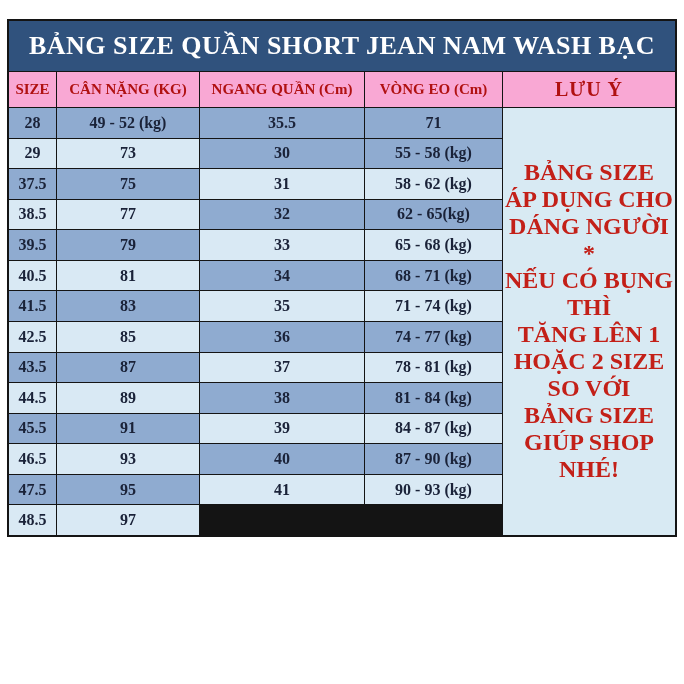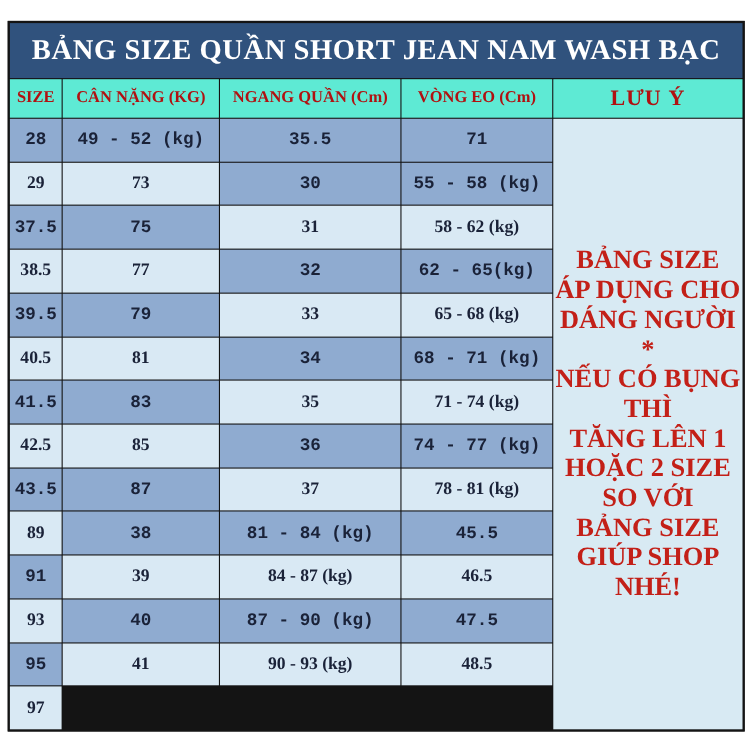--- a/index.html
+++ b/index.html
@@ -6,21 +6,21 @@
   body {
     width: 684px; height: 684px;
     background: #ffffff;
     font-family: "Liberation Serif", serif;
     position: relative;
     overflow: hidden;
   }
   .size-table {
     position: absolute;
     left: 7px; top: 19px;
-    width: 670px; height: 646px;
+    width: 670px; height: 518px;
     box-sizing: border-box;
     border: 2px solid #141414;
     background: #141414; 
     display: flex;
     flex-direction: column;
   }
   .title-bar {
     height: 50px;
     flex: 0 0 50px;
     margin-bottom: 1px;
@@ -41,32 +41,32 @@
     grid-template-rows: 35px repeat(14, 1fr);
     gap: 1px;
   }
   .grid > div {
     display: flex;
     align-items: center;
     justify-content: center;
     font-weight: bold;
   }
   .th {
-    background: #5eead4;
+    background: #f9a8d4;
     color: #B01111;
     font-size: 15px;
     white-space: nowrap;
   }
   .th.luu-y { font-size: 20px; letter-spacing: 1px; }
   .td {
     color: #1A2238;
     font-size: 16px;
     white-space: nowrap;
   }
-  .dk { background: #8FABD0; font-family: Liberation Mono, monospace; }
+  .dk { background: #8FABD0; }
   .lt { background: #D9E9F4; font-family: Liberation Serif, serif; }
   .note {
     grid-column: 5;
     grid-row: 2 / span 14;
     background: #D8EAF3;
     flex-direction: column;
     justify-content: center;
   }
   .note-line {
     color: #C32018;
@@ -143,20 +143,21 @@
     <div class="td lt">42.5</div>
     <div class="td lt">85</div>
 
     <div class="td dk">36</div>
     <div class="td dk">74 - 77 (kg)</div>
     <div class="td dk">43.5</div>
     <div class="td dk">87</div>
 
     <div class="td lt">37</div>
     <div class="td lt">78 - 81 (kg)</div>
+    <div class="td lt">44.5</div>
     <div class="td lt">89</div>
 
     <div class="td dk">38</div>
     <div class="td dk">81 - 84 (kg)</div>
     <div class="td dk">45.5</div>
     <div class="td dk">91</div>
 
     <div class="td lt">39</div>
     <div class="td lt">84 - 87 (kg)</div>
     <div class="td lt">46.5</div>

